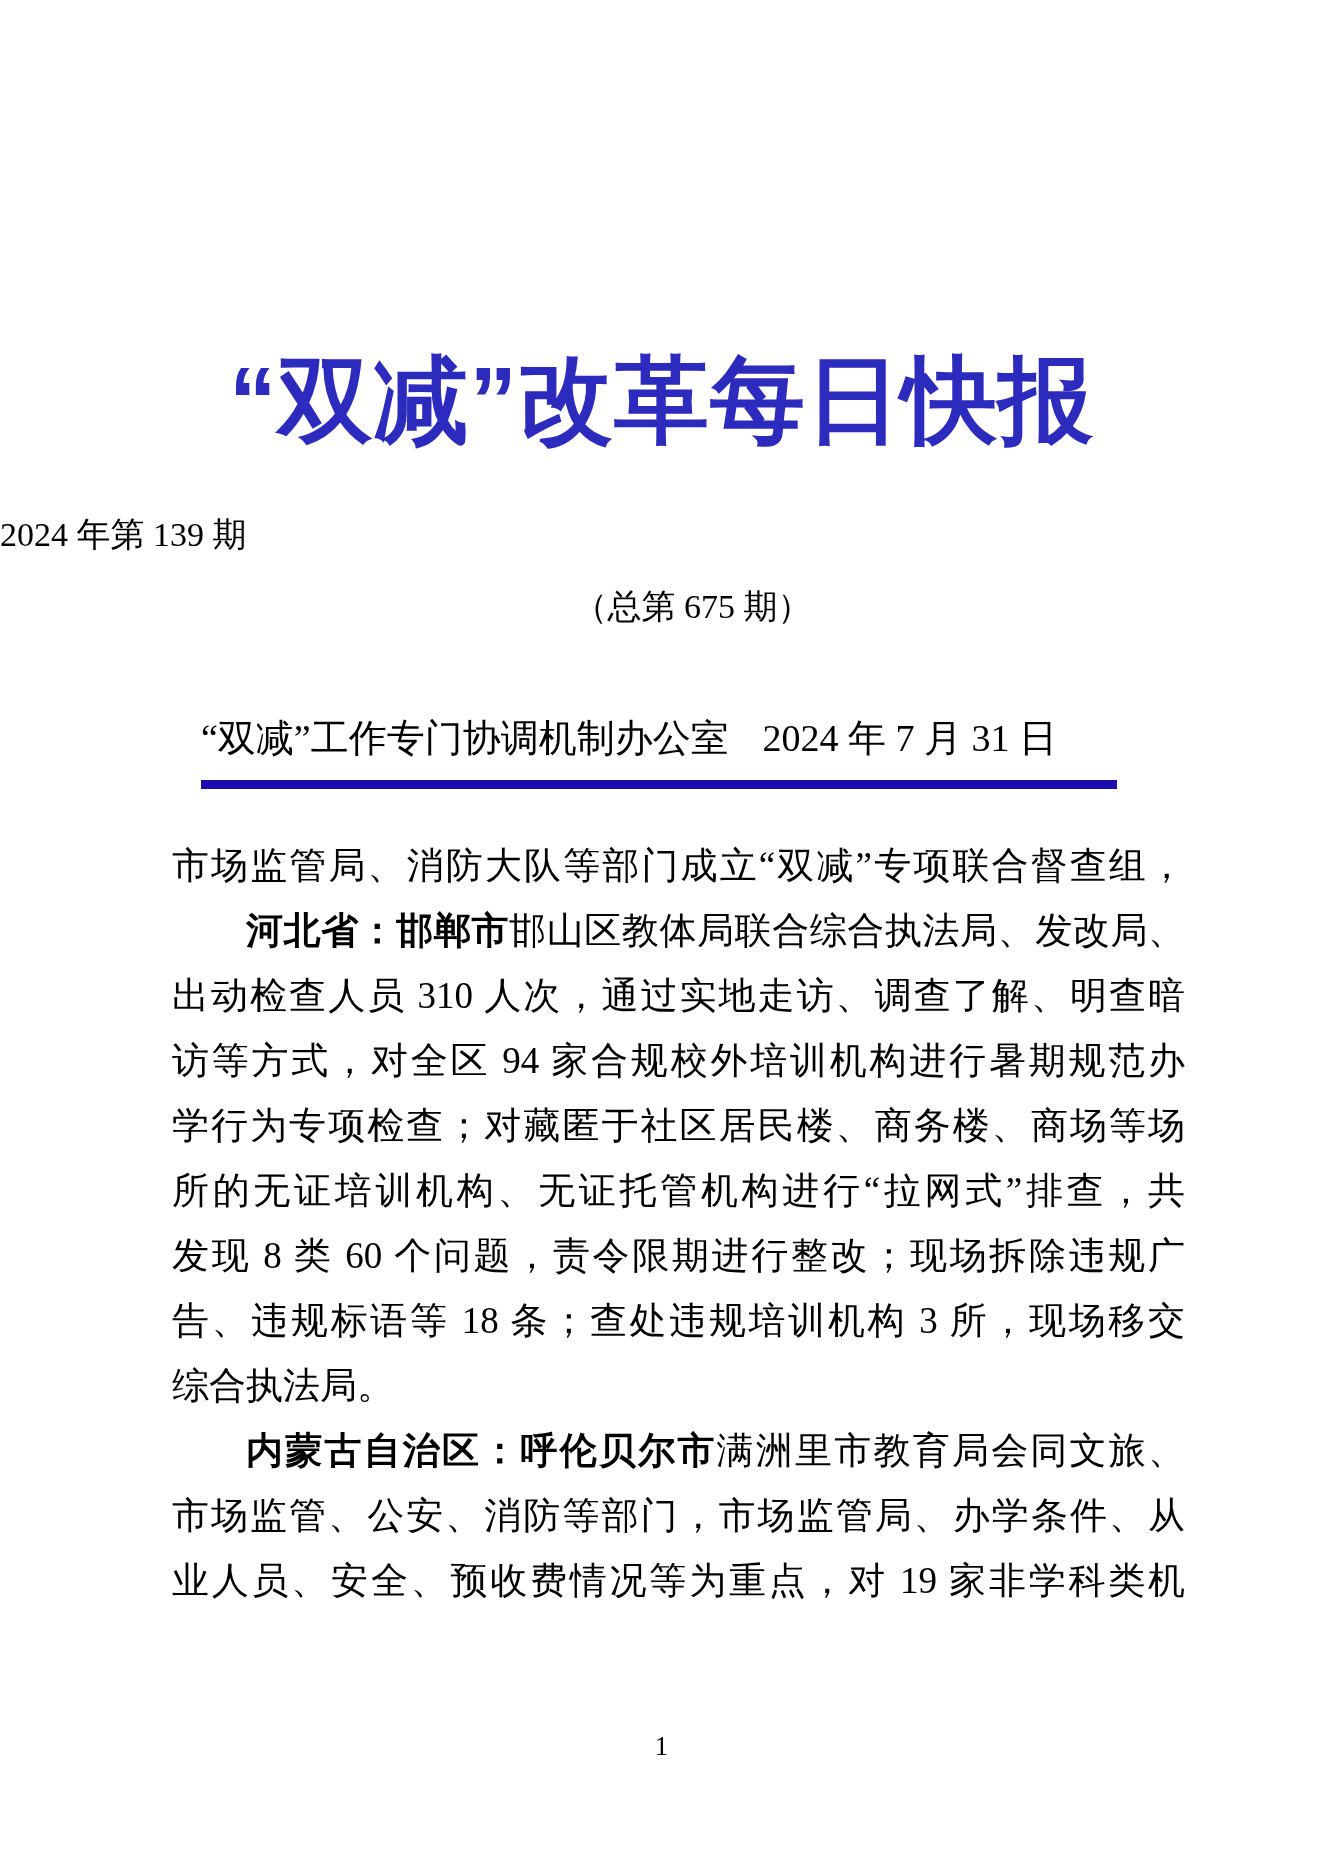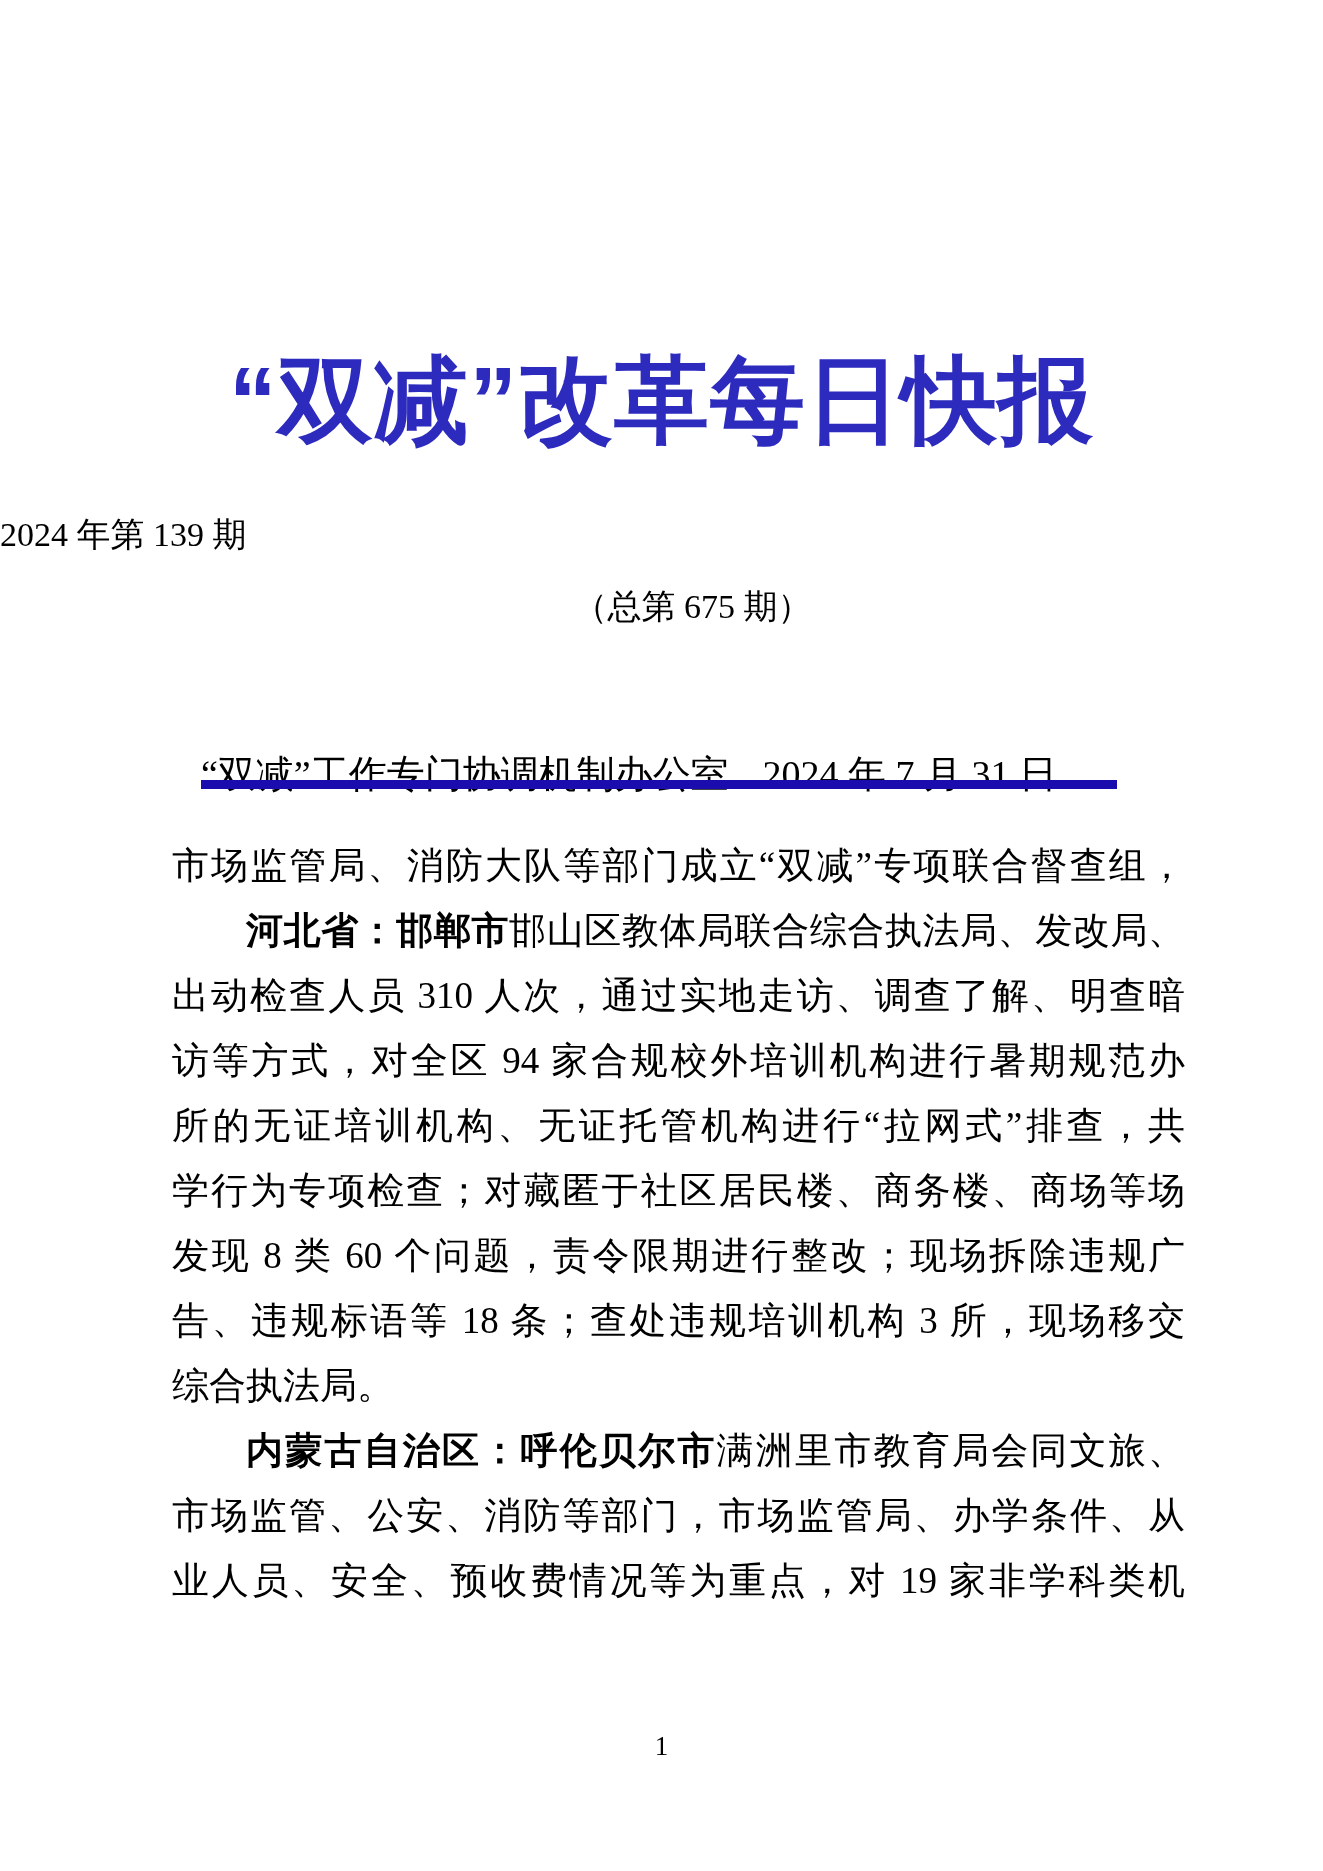--- a/index.html
+++ b/index.html
@@ -24,21 +24,21 @@
     position:absolute;top:512px;left:0;width:100%;
     text-align:left;font-size:34px;line-height:46px;
   }
   .total-line{
     position:absolute;top:584px;left:0;width:100%;
     text-align:center;font-size:34px;line-height:46px;margin-left:31px;
   }
   .issuer-row{
     position:absolute;top:712px;left:201px;width:856px;
     display:flex;justify-content:space-between;align-items:baseline;
-    font-size:38px;line-height:52px;margin-top:36px;
+    font-size:38px;line-height:52px;
   }
   .divider-rule{
     position:absolute;top:780px;left:201px;width:916px;height:9px;
     background:#1B0CAD;
   }
   .bodycol{
     position:absolute;top:833px;left:172px;width:1013px;
   }
   .heading{
     font-family:"Liberation Sans","DejaVu Sans",sans-serif;
@@ -79,22 +79,22 @@
   </div>
 
   <div class="divider-rule" style="background: rgb(27, 12, 173);"></div>
 
   <div class="bodycol">
 
     <div class="tline">市场监管局、消防大队等部门成立“双减”专项联合督查组，</div>
     <div class="tline indent"><span class="lead">河北省：邯郸市</span><span>邯山区教体局联合综合执法局、发改局、</span></div>
     <div class="tline">出动检查人员 310 人次，通过实地走访、调查了解、明查暗</div>
     <div class="tline">访等方式，对全区 94 家合规校外培训机构进行暑期规范办</div>
+    <div class="tline">学行为专项检查；对藏匿于社区居民楼、商务楼、商场等场</div>
     <div class="tline">所的无证培训机构、无证托管机构进行“拉网式”排查，共</div>
-    <div class="tline">学行为专项检查；对藏匿于社区居民楼、商务楼、商场等场</div>
     <div class="tline">发现 8 类 60 个问题，责令限期进行整改；现场拆除违规广</div>
     <div class="tline">告、违规标语等 18 条；查处违规培训机构 3 所，现场移交</div>
     <div class="tline endline">综合执法局。</div>
 
     <div class="tline indent"><span class="lead">内蒙古自治区：呼伦贝尔市</span><span>满洲里市教育局会同文旅、</span></div>
     <div class="tline">市场监管、公安、消防等部门，市场监管局、办学条件、从</div>
     <div class="tline">业人员、安全、预收费情况等为重点，对 19 家非学科类机</div>
   </div>
 
   <div class="page-number">1</div>

